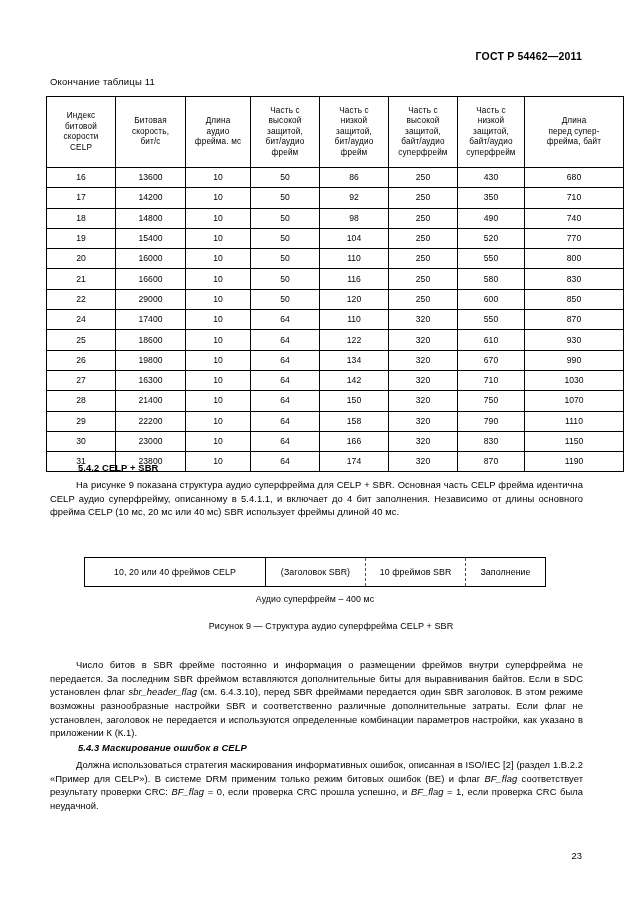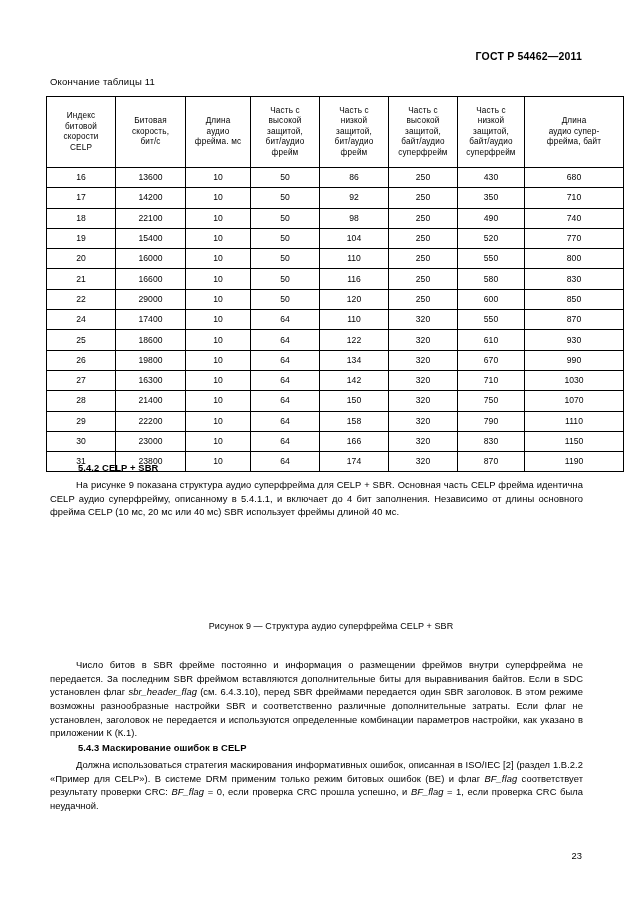--- a/index.html
+++ b/index.html
@@ -90,21 +90,21 @@
     font-size: 9.4px;
     line-height: 1.45;
     text-align: justify;
     letter-spacing: 0.05px;
   }
   .para .ind { display: inline-block; width: 26px; }
   .para i { }
 
   #sec-542  { top: 462px; left: 78px; }
   #p-542    { top: 478px; left: 50px; width: 533px; }
-  #sec-543  { top: 742px; left: 78px; }
+  #sec-543  { top: 742px; left: 78px; font-style: italic; }
   #p-543    { top: 758px; left: 50px; width: 533px; }
   #p-sbr    { top: 658px; left: 50px; width: 533px; }
 
   
   .figure {
     position: absolute;
     top: 557px;
     left: 84px;
     width: 462px;
   }
@@ -204,21 +204,21 @@
           </th>
         <th class="c6">
             <div>Часть с</div>
             <div>низкой</div>
             <div>защитой,</div>
             <div>байт/аудио</div>
             <div>суперфрейм</div>
           </th>
         <th class="c7">
             <div>Длина</div>
-            <div>аудио супер-</div>
+            <div>перед супер-</div>
             <div>фрейма, байт</div>
           </th>
       </tr>
     </thead>
     <tbody id="table-body">
         <tr>
           <td class="c0">16</td>
           <td class="c1">13600</td>
           <td class="c2">10</td>
           <td class="c3">50</td>
@@ -232,21 +232,21 @@
           <td class="c1">14200</td>
           <td class="c2">10</td>
           <td class="c3">50</td>
           <td class="c4">92</td>
           <td class="c5">250</td>
           <td class="c6">350</td>
           <td class="c7">710</td>
         </tr>
         <tr>
           <td class="c0">18</td>
-          <td class="c1">22100</td>
+          <td class="c1">14800</td>
           <td class="c2">10</td>
           <td class="c3">50</td>
           <td class="c4">98</td>
           <td class="c5">250</td>
           <td class="c6">490</td>
           <td class="c7">740</td>
         </tr>
         <tr>
           <td class="c0">19</td>
           <td class="c1">15400</td>
@@ -367,20 +367,29 @@
           <td class="c6">870</td>
           <td class="c7">1190</td>
         </tr>
       </tbody>
   </table>
 
   <div class="sec-head" id="sec-542">5.4.2 CELP + SBR</div>
 
   <div class="para" id="p-542"><span class="ind"></span><span>На рисунке 9  показана  структура  аудио суперфрейма для CELP + SBR. Основная часть CELP фрейма  идентична  CELP аудио суперфрейму, описанному в 5.4.1.1, и включает до 4 бит заполнения. Независимо от  длины  основного  фрейма  CELP  (10 мс, 20 мс или 40 мс)  SBR  использует  фреймы длиной 40 мс.</span></div>
 
+  <div class="figure">
+    <div class="fig-box">
+      <div class="fig-cell celp">10, 20 или 40 фреймов CELP</div>
+      <div class="fig-cell hdr">(Заголовок SBR)</div>
+      <div class="fig-cell frames">10 фреймов SBR</div>
+      <div class="fig-cell fill">Заполнение</div>
+    </div>
+    <div class="fig-sublabel">Аудио суперфрейм – 400 мс</div>
+  </div>
 
   <div class="fig-caption">Рисунок 9 — Структура аудио суперфрейма CELP + SBR</div>
 
   <div class="para" id="p-sbr"><span class="ind"></span><span>Число битов в SBR фрейме постоянно и информация о размещении фреймов внутри суперфрейма не передается. За последним SBR фреймом вставляются дополнительные биты для выравнивания байтов. Если в SDC установлен флаг </span><i>sbr_header_flag</i><span> (см. 6.4.3.10), перед SBR фреймами передается один SBR заголовок. В этом режиме возможны разнообразные настройки SBR и соответственно различные дополнительные затраты. Если флаг не установлен, заголовок не передается и используются определенные комбинации параметров настройки, как указано в приложении К (К.1).</span></div>
 
   <div class="sec-head" id="sec-543">5.4.3 Маскирование ошибок в CELP</div>
 
   <div class="para" id="p-543"><span class="ind"></span><span>Должна использоваться стратегия маскирования информативных ошибок, описанная в ISO/IEC [2] (раздел 1.В.2.2 «Пример для CELP»). В системе DRM применим только режим битовых ошибок (ВЕ) и флаг </span><i>BF_flag</i><span> соответствует результату проверки CRC: </span><i>BF_flag</i><span>  = 0, если проверка CRC прошла успешно, и </span><i>BF_flag</i><span>  = 1, если проверка CRC была неудачной.</span></div>
 
   <div class="folio">23</div>

